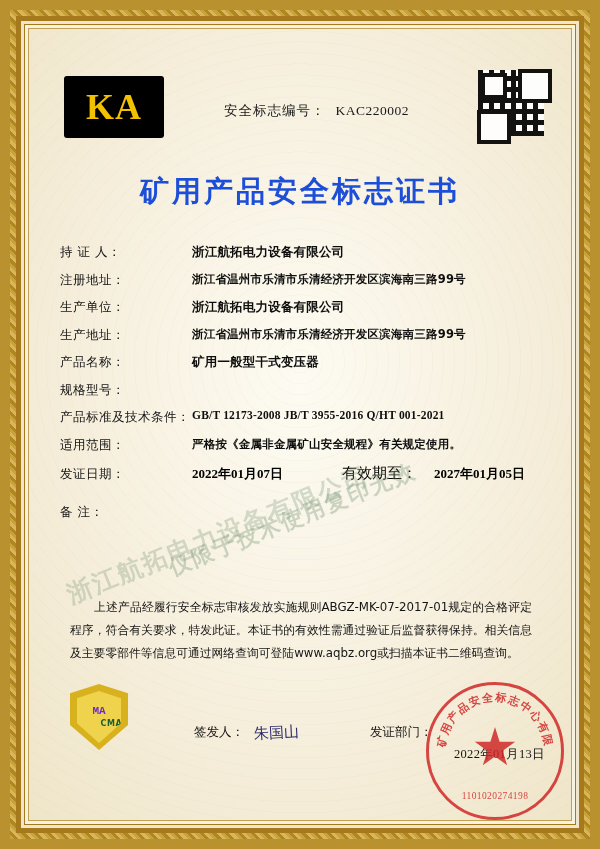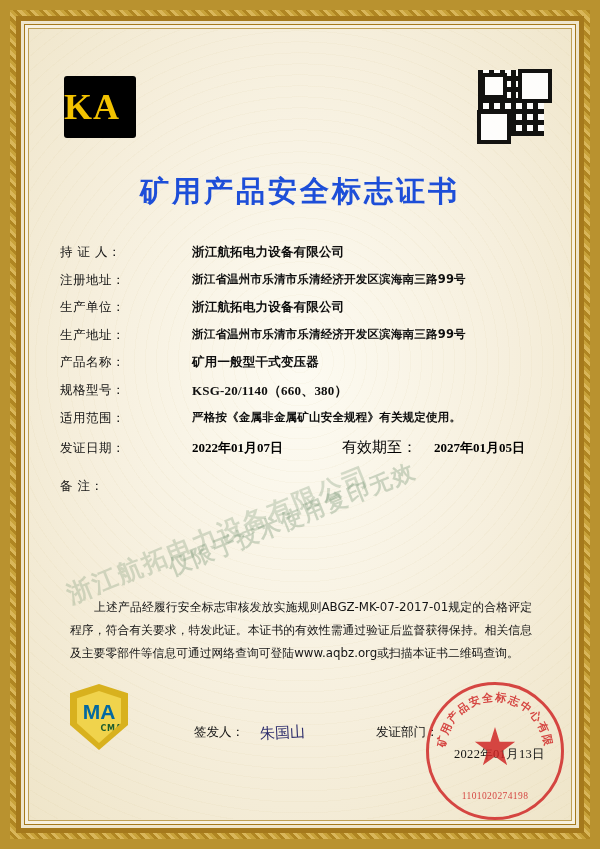--- a/index.html
+++ b/index.html
@@ -74,26 +74,27 @@
     top: 34px;
     width: 532px;
     height: 781px;
   }
 
   
   #logo-box {
     position: absolute;
     left: 30px;
     top: 42px;
-    width: 72px;
+    width: 100px;
     height: 62px;
     background: #000000;
     border-radius: 3px;
     display: flex;
     align-items: center;
+    justify-content: center;
   }
   #logo-text {
     color: #f2c200;
     font-family: "Liberation Serif", serif;
     font-weight: bold;
     font-size: 36px;
     letter-spacing: 1px;
     line-height: 1;
   }
 
@@ -280,24 +281,24 @@
     width: 44px;
     height: 52px;
     background: #f0d34c;
     clip-path: polygon(50% 0%, 100% 14%, 100% 62%, 50% 100%, 0% 62%, 0% 14%);
     display: flex;
     align-items: center;
     justify-content: center;
     flex-direction: column;
   }
   #cmac-mark {
-    font-family: Liberation Sans, sans-serif;
-    font-weight: bold;
-    font-size: 21px;
-    color: #0369a1;
+    font-family: Liberation Mono, monospace;
+    font-weight: bold;
+    font-size: 11px;
+    color: #6d28d9;
     line-height: 1;
     margin-bottom: 2px;
   }
   #cmac-text {
     font-family: "DejaVu Sans", sans-serif;
     font-weight: bold;
     font-size: 8px;
     color: #1d5c2e;
     letter-spacing: .5px;
     padding-left: 31px;
@@ -308,21 +309,21 @@
     position: absolute;
     left: 160px;
     top: 688px;
     width: 340px;
     display: flex;
     align-items: baseline;
     font-size: 12.5px;
     font-family: "DejaVu Sans", sans-serif;
     color: #141414;
   }
-  #signer-label { margin-right: 16px; text-align: right; }
+  #signer-label { margin-right: 10px; text-align: right; }
   #signer-name {
     font-family: "Liberation Serif", serif;
     font-size: 15px;
     color: #2b2b6b;
     width: 108px;
     transform: rotate(-3deg);
     display: inline-block;
   }
   #issuer-label { margin-left: 8px; }
 
@@ -395,20 +396,23 @@
   <div id="guilloche"></div>
 
   <div id="content">
 
     <div id="logo-box">
       <span id="logo-text">KA</span>
     </div>
 
     <div id="qr-code"></div>
 
+    <div id="serial-line">
+      <span id="serial-label">安全标志编号：</span><span id="serial-value">KAC220002</span>
+    </div>
 
     <div id="doc-title">矿用产品安全标志证书</div>
 
     <div id="fields">
 
       <div class="field-row">
         <span class="field-label">持 证 人：</span>
         <span class="field-value">浙江航拓电力设备有限公司</span>
       </div>
 
@@ -427,23 +431,26 @@
         <span class="field-value small">浙江省温州市乐清市乐清经济开发区滨海南三路99号</span>
       </div>
 
       <div class="field-row">
         <span class="field-label">产品名称：</span>
         <span class="field-value">矿用一般型干式变压器</span>
       </div>
 
       <div class="field-row">
         <span class="field-label">规格型号：</span>
-        <span class="field-value mono">KSG-20/1140（660、380）</span>
-      </div>
-
+      </div>
+
+      <div class="field-row">
+        <span class="field-label">产品标准及技术条件：</span>
+        <span class="field-value mono" style="font-size:11.5px;">GB/T 12173-2008 JB/T 3955-2016 Q/HT 001-2021</span>
+      </div>
 
       <div class="field-row">
         <span class="field-label">适用范围：</span>
         <span class="field-value small">严格按《金属非金属矿山安全规程》有关规定使用。</span>
       </div>
 
       <div class="date-row">
         <span class="field-label">发证日期：</span>
         <span class="issue-date">2022年01月07日</span>
         <span class="valid-label">有效期至：</span>

